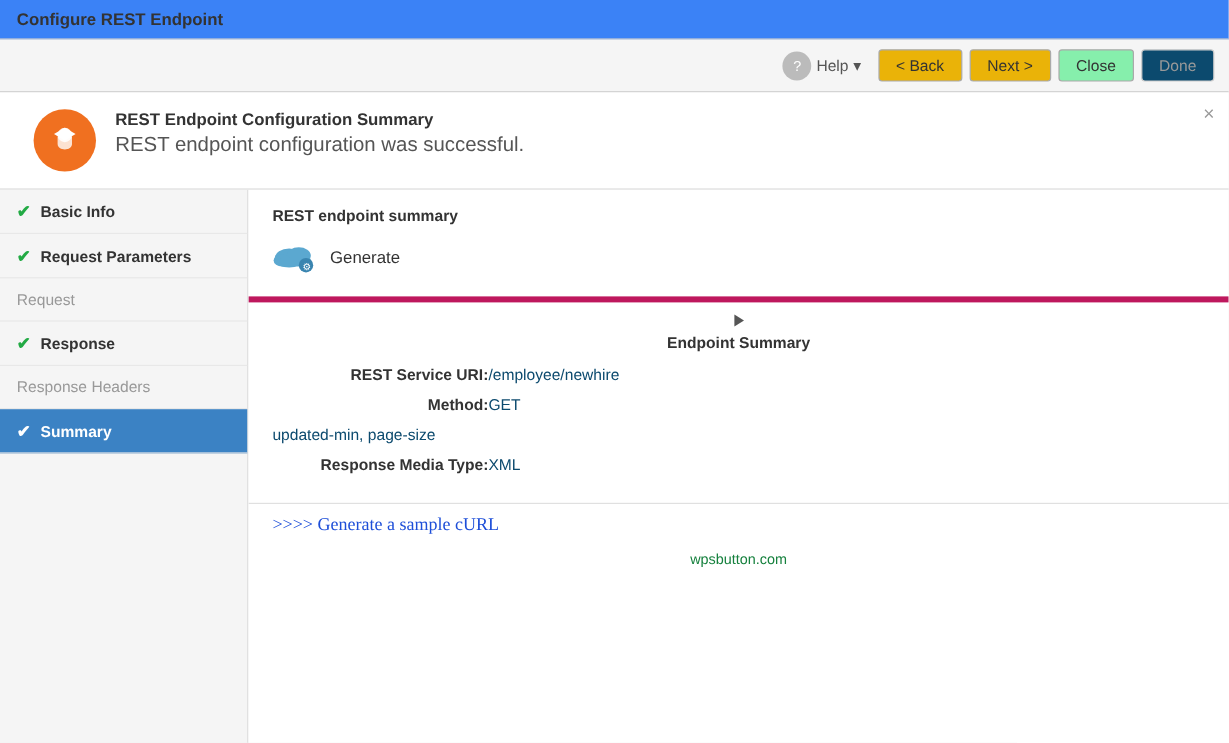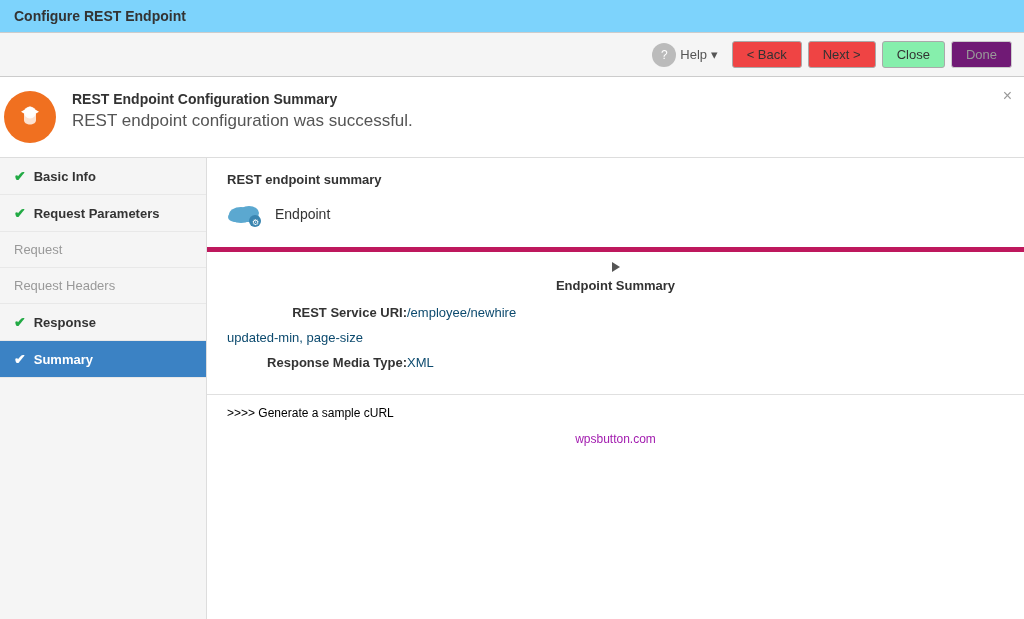--- a/index.html
+++ b/index.html
@@ -1,20 +1,20 @@
 <!DOCTYPE html>
 <html><head>
   <meta charset="utf-8">
   <style>
     * { box-sizing: border-box; margin: 0; padding: 0; }
     body { font-family: Arial, sans-serif; font-size: 13px; background: #f0f0f0; width: 1024px; height: 619px; overflow: hidden; }
 
     
     .title-bar {
-      background: #7dd3fc;
+      background: #3b82f6;
       border-bottom: 1px solid #ccc;
       padding: 8px 14px;
       font-size: 14px;
       font-weight: bold;
       color: #333;
     }
 
     
     .toolbar {
       background: #f5f5f5;
@@ -37,41 +37,41 @@
       width: 24px;
       height: 24px;
       border-radius: 50%;
       background: #bbb;
       display: flex; align-items: center; justify-content: center;
       color: white; font-size: 12px;
     }
     .toolbar button {
       padding: 5px 14px;
       border: 1px solid #aaa;
-      background: #ef4444;
+      background: #eab308;
       cursor: pointer;
       border-radius: 3px;
       font-size: 13px;
       color: #333;
     }
     .toolbar button.btn-close {
       background: #86efac;
       border: 1px solid #aaa;
     }
     .toolbar button.btn-done {
-      background: #701a75;
+      background: #0c4a6e;
       color: #999;
       border: 1px solid #ccc;
     }
 
     
     .notification-banner {
       background: #fff;
       border-bottom: 1px solid #ddd;
-      padding: 14px 4px;
+      padding: 14px 28px;
       display: flex;
       align-items: flex-start;
       gap: 16px;
       position: relative;
     }
     .notif-icon {
       width: 52px;
       height: 52px;
       background: #f07020;
       border-radius: 50%;
@@ -215,30 +215,31 @@
       color: #0c4a6e;
       font-size: 13px;
     }
 
     
     .curl-link {
       padding: 10px 20px;
       border-top: 1px solid #e0e0e0;
     }
     .curl-link a {
-      color: #000000;
+      color: #1d4ed8;
       text-decoration: none;
-      font-size: 12px;
+      font-size: 15px;
+      font-family: Liberation Serif, serif;
     }
 
     
     .watermark {
       text-align: center;
       font-size: 12px;
-      color: #a21caf;
+      color: #15803d;
       padding: 2px 0 6px;
     }
   </style>
 </head>
 <body>
 
 <div class="title-bar">
   <span>Configure REST Endpoint</span>
 </div>
 
@@ -276,26 +277,26 @@
         <span class="check-icon">✔</span>
         <span>Basic Info</span>
       </div>
       <div class="sidebar-item checked">
         <span class="check-icon">✔</span>
         <span>Request Parameters</span>
       </div>
       <div class="sidebar-item disabled">
         <span>Request</span>
       </div>
-      <div class="sidebar-item disabled">
-        <span>Request Headers</span>
-      </div>
       <div class="sidebar-item checked">
         <span class="check-icon">✔</span>
         <span>Response</span>
+      </div>
+      <div class="sidebar-item disabled">
+        <span>Response Headers</span>
       </div>
       <div class="sidebar-item active">
         <span class="check-icon">✔</span>
         <span>Summary</span>
       </div>
     </div>
 
   <div class="content-area">
 
     <div class="content-section">
@@ -304,34 +305,38 @@
 
         <svg width="38" height="30" viewBox="0 0 38 30" xmlns="http://www.w3.org/2000/svg">
           <ellipse cx="14" cy="16" rx="12" ry="8" fill="#5ba8d0"></ellipse>
           <ellipse cx="22" cy="14" rx="10" ry="7" fill="#5ba8d0"></ellipse>
           <ellipse cx="8" cy="18" rx="7" ry="5" fill="#5ba8d0"></ellipse>
           <rect x="6" y="16" width="26" height="7" rx="2" fill="#5ba8d0"></rect>
 
           <circle cx="28" cy="22" r="6" fill="#3a85b0"></circle>
           <text x="25" y="26" font-size="8" fill="white">⚙</text>
         </svg>
-        <span style="font-size:14px; color:#333;">Endpoint</span>
+        <span style="font-size:14px; color:#333;">Generate</span>
       </div>
     </div>
 
 
     <div class="endpoint-summary-section">
       <div class="collapsible-header">
         <div class="triangle-icon"></div>
         <span>Endpoint Summary</span>
       </div>
       <div id="fields-container">
           <div class="field-row">
             <span class="field-label">REST Service URI:</span>
             <span class="field-value">/employee/newhire</span>
+          </div>
+          <div class="field-row">
+            <span class="field-label">Method:</span>
+            <span class="field-value">GET</span>
           </div>
           <div class="field-row">
             <span class="field-value">updated-min, page-size</span>
           </div>
           <div class="field-row">
             <span class="field-label">Response Media Type:</span>
             <span class="field-value">XML</span>
           </div>
         </div>
     </div>

